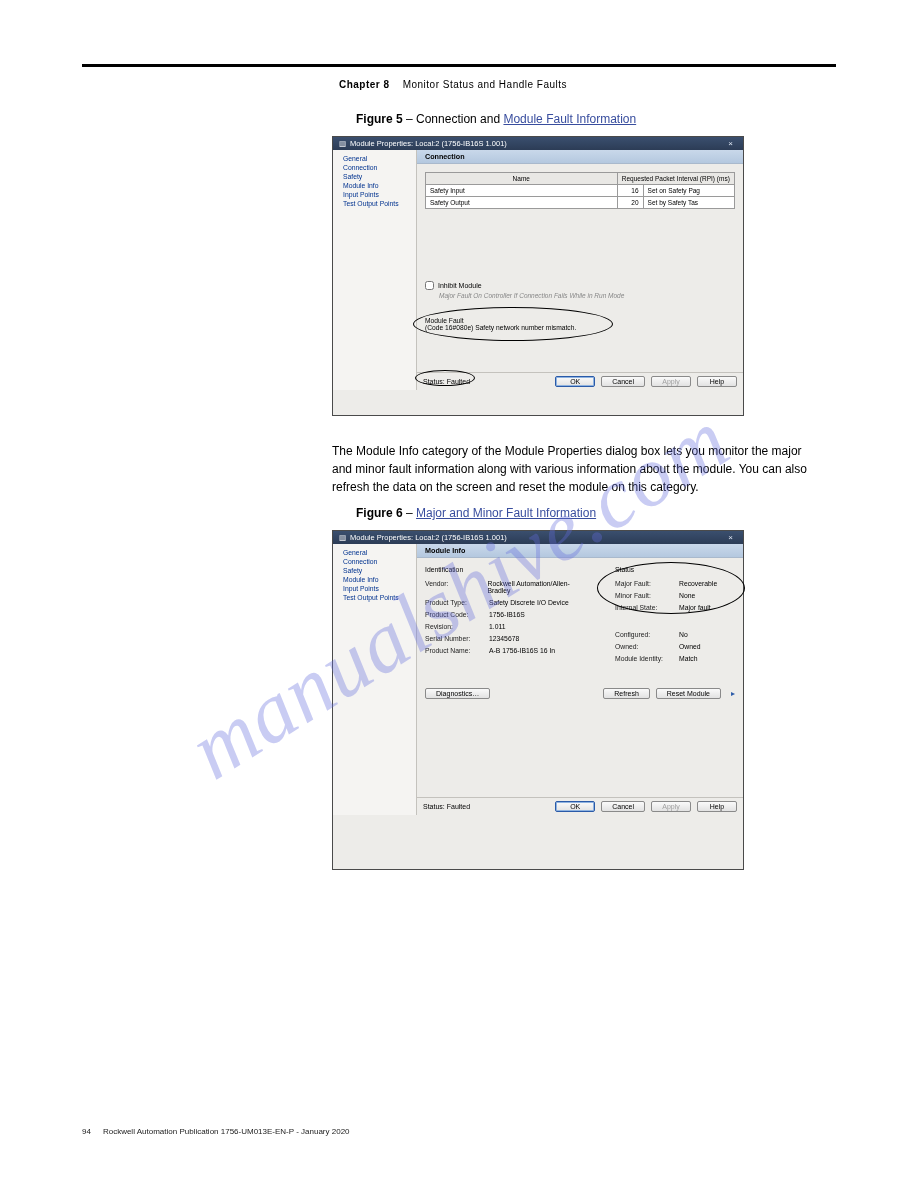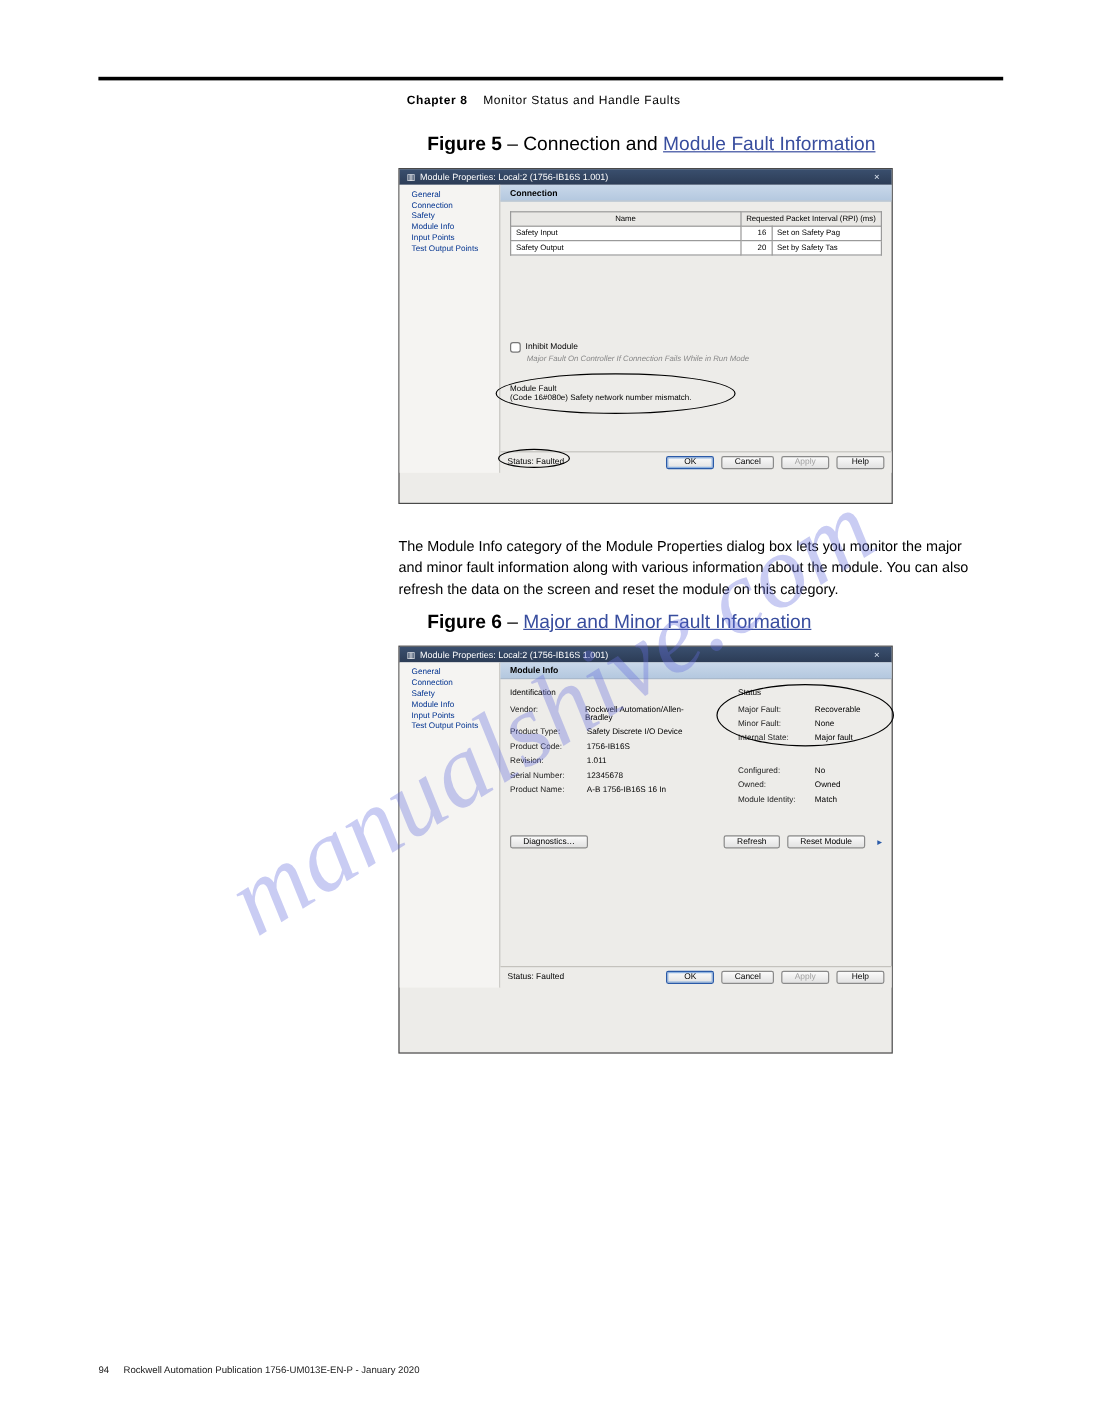--- a/index.html
+++ b/index.html
@@ -20,21 +20,21 @@
     margin: 28px 0 12px 0;
   }
   .breadcrumb {
     font-size: 10px;
     text-align: center;
     margin-right: 12px;
     margin-bottom: 22px;
     letter-spacing: 0.5px;
   }
   .figcap {
-    font-size: 16px;
+    font-size: 12px;
     margin-bottom: 10px;
     margin-left: 250px;
     padding-left: 24px;
   }
   .figcap b { font-weight: bold; }
   .figcap .link { color: #384d9e; text-decoration: underline; }
   .paratext {
     font-size: 12px;
     line-height: 1.5;
     margin-left: 250px;
@@ -180,21 +180,21 @@
     font-family: Georgia, 'Times New Roman', serif;
     font-style: italic;
     letter-spacing: 1px;
     white-space: nowrap;
     pointer-events: none;
     user-select: none;
     font-weight: 500;
   }
   .footer {
     position: absolute;
-    bottom: 42px;
+    bottom: 52px;
     left: 82px;
     right: 82px;
     display: flex;
     font-size: 8px;
     color: #222;
     text-align: center;
   }
   .footer .pg { margin-right: 12px; }
 </style>
 </head>

